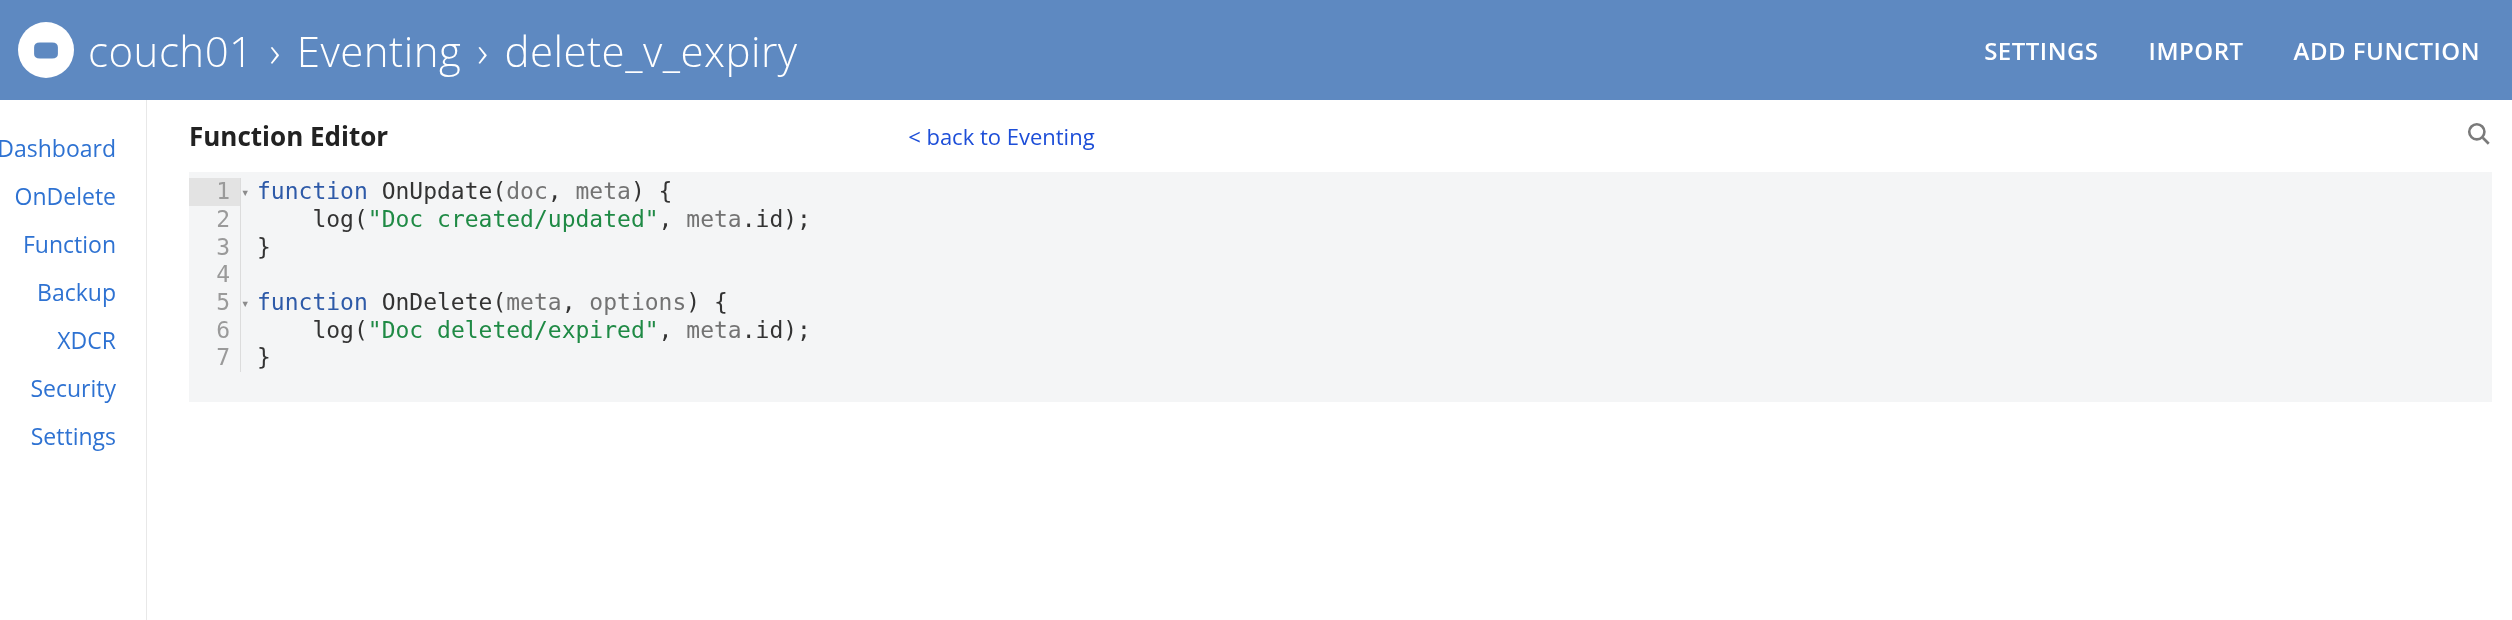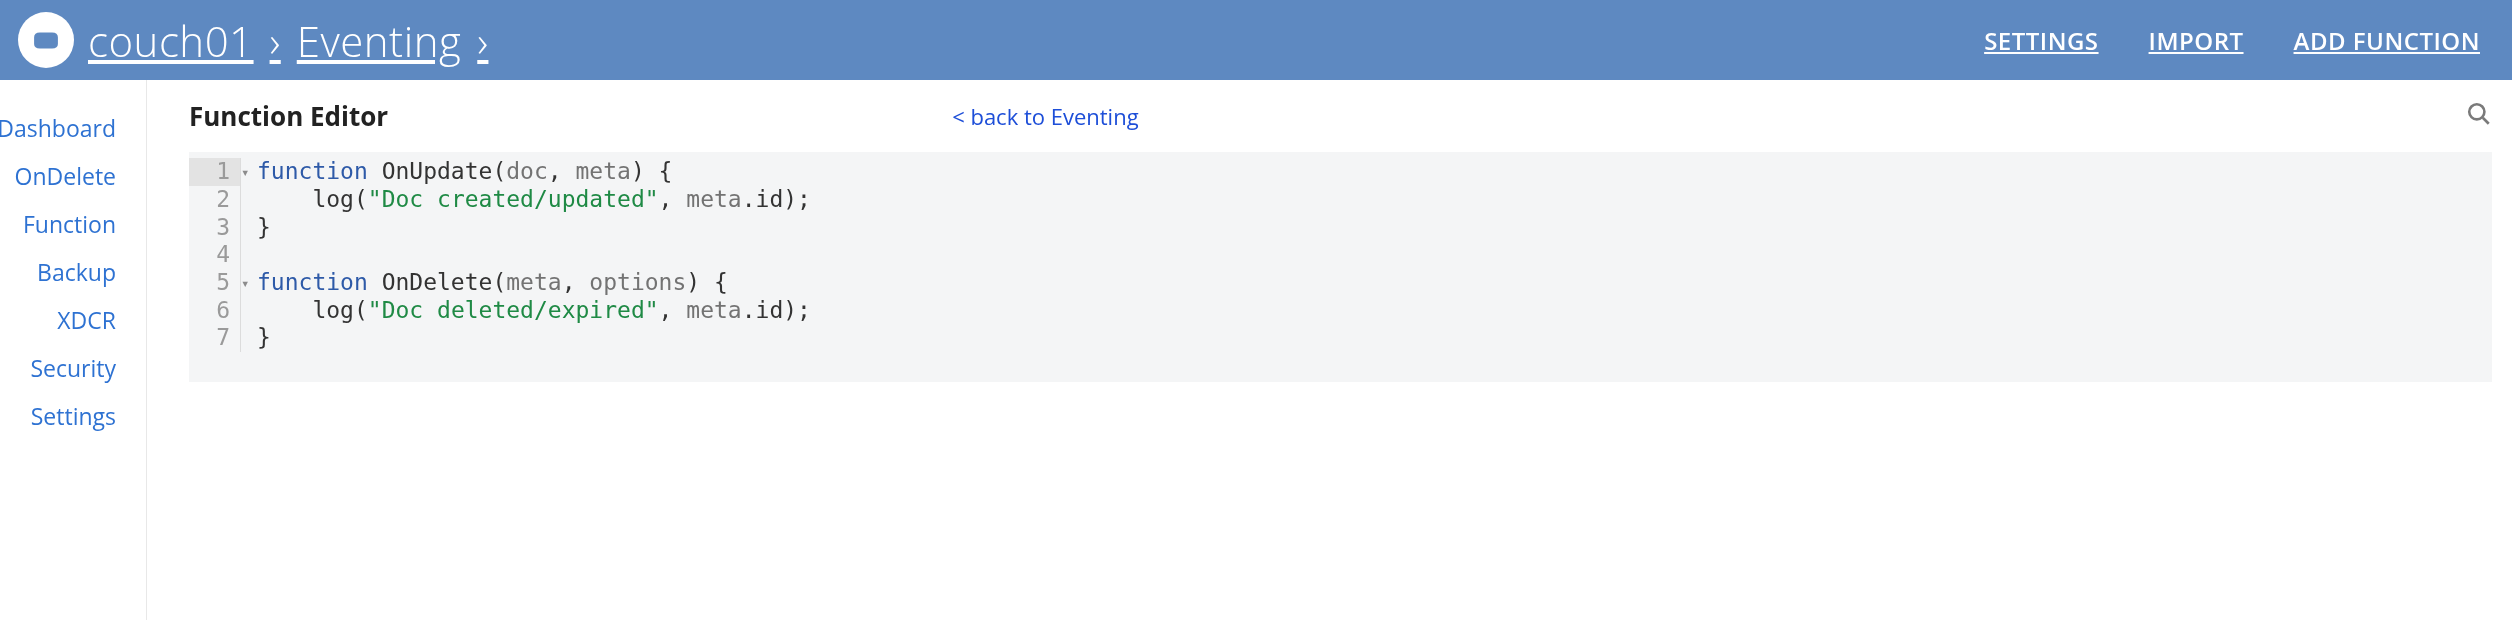--- a/index.html
+++ b/index.html
@@ -8,25 +8,24 @@
     height: 620px;
     font-family: -apple-system, BlinkMacSystemFont, "Segoe UI", "Open Sans", Helvetica, Arial, sans-serif;
     background: #ffffff;
     overflow: hidden;
   }
 
   
   .header {
     display: flex;
     align-items: center;
-    height: 80px;
+    height: 100px;
     background: #5e89c1;
     color: #ffffff;
     padding: 0 32px 0 18px;
-    text-decoration: underline;
   }
   .logo-circle {
     width: 56px; height: 56px;
     border-radius: 50%;
     background: #ffffff;
     margin-right: 14px;
     display: flex;
     align-items: center;
     justify-content: center;
     flex: 0 0 auto;
@@ -84,21 +83,20 @@
   .main {
     flex: 1 1 auto;
     padding: 18px 20px 0 42px;
     display: flex;
     flex-direction: column;
   }
   .main-head {
     display: flex;
     align-items: center;
     padding-bottom: 18px;
-    gap: 44px;
   }
   .main-title {
     font-size: 26px;
     font-weight: 700;
     color: #222;
   }
   .back-link {
     color: #1d4ed8;
     font-size: 22px;
     cursor: pointer;
@@ -169,20 +167,21 @@
     <svg viewBox="0 0 100 100">
       <path d="M15 42 Q15 28 32 28 L68 28 Q85 28 85 42 L85 62 Q85 75 68 75 L32 75 Q15 75 15 62 Z
                M35 50 L65 50 L65 62 Q65 66 60 66 L40 66 Q35 66 35 62 Z" fill="#5e89c1"></path>
     </svg>
   </div>
   <div class="breadcrumb">
     <span class="crumb">couch01</span>
     <span class="sep">›</span>
     <span class="crumb">Eventing</span>
     <span class="sep">›</span>
+    <span class="crumb">delete_v_expiry</span>
   </div>
   <div class="header-spacer"></div>
   <div class="header-actions">
     <span class="action">SETTINGS</span>
     <span class="action">IMPORT</span>
     <span class="action">ADD FUNCTION</span>
   </div>
 </div>
 
 <div class="body">

